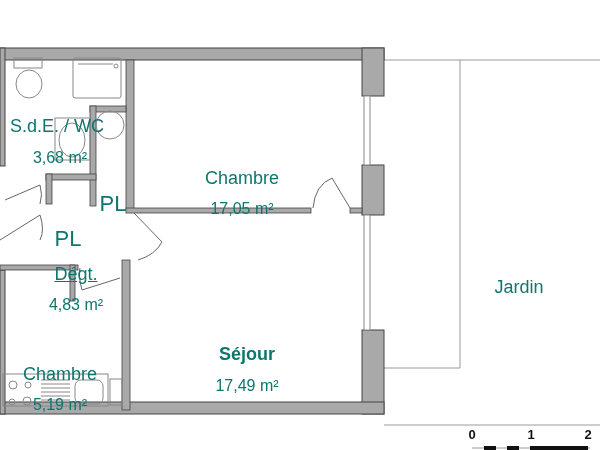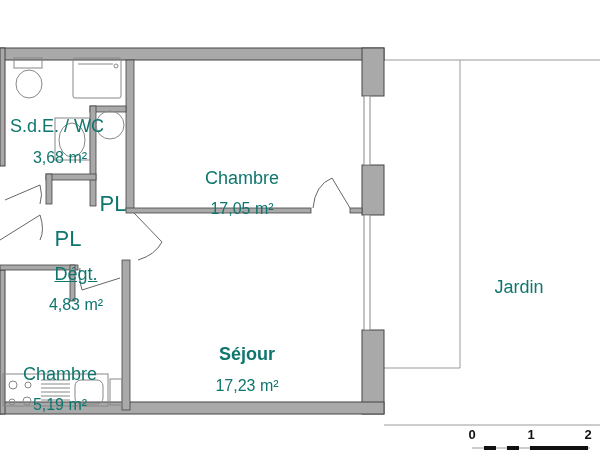--- a/index.html
+++ b/index.html
@@ -119,21 +119,21 @@
 <div class="label room-name" style="left:57px; top:68px;">S.d.E. / WC</div>
 <div class="label room-area" style="left:60px; top:101px;">3,68 m²</div>
 
 <div class="label room-name" style="left:242px; top:120px;text-align:center;">Chambre</div>
 <div class="label room-area" style="left:242px; top:152px;">17,05 m²</div>
 
 <div class="label room-name" style="left:76px; top:216px;text-decoration:underline;">Dégt.</div>
 <div class="label room-area" style="left:76px; top:248px;">4,83 m²</div>
 
 <div class="label room-name" style="left:247px; top:296px;font-weight:bold;">Séjour</div>
-<div class="label room-area" style="left:247px; top:329px;">17,23 m²</div>
+<div class="label room-area" style="left:247px; top:329px;">17,49 m²</div>
 
 <div class="label room-name" style="left:60px; top:316px;">Chambre</div>
 <div class="label room-area" style="left:60px; top:348px;">5,19 m²</div>
 
 <div class="label room-name" style="left:519px; top:229px;">Jardin</div>
 
 <div class="label pl" style="left:113px; top:143px;">PL</div>
 <div class="label pl" style="left:68px; top:178px;">PL</div>
 
 <div class="scale-num" style="left:472px; top:427px;">0</div>

